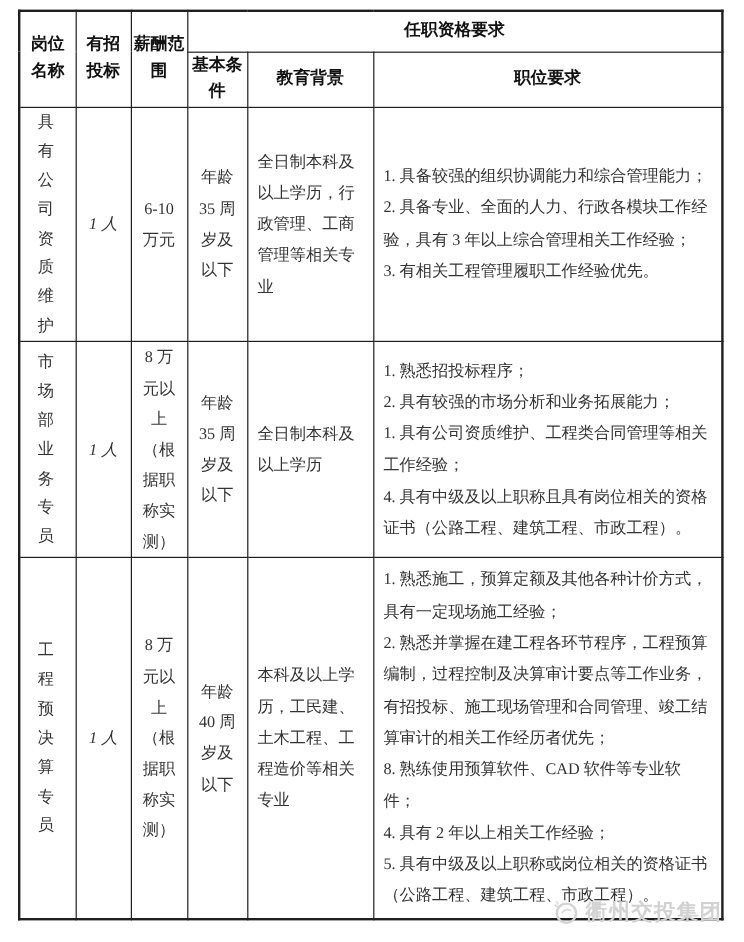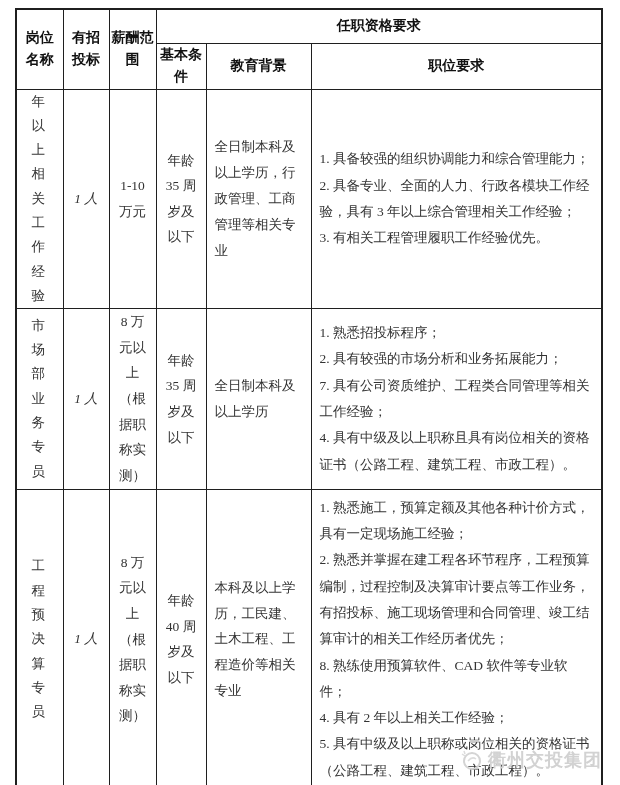--- a/index.html
+++ b/index.html
@@ -61,41 +61,41 @@
       <th colspan="3">任职资格要求</th>
     </tr>
     <tr class="h-sub">
       <th>基本条件</th>
       <th>教育背景</th>
       <th>职位要求</th>
     </tr>
   </thead>
   <tbody>
     <tr class="r1">
-      <td class="c-pos">年以上相关工作经验</td>
+      <td class="c-pos">具有公司资质维护</td>
       <td class="c-count">1 人</td>
-      <td class="c-salary">1-10 万元</td>
+      <td class="c-salary">6-10 万元</td>
       <td class="c-basic">年龄 35 周岁及以下</td>
       <td class="c-edu">全日制本科及以上学历，行政管理、工商管理等相关专业</td>
       <td class="c-req">
         <div class="req-item">1. 具备较强的组织协调能力和综合管理能力；</div>
         <div class="req-item">2. 具备专业、全面的人力、行政各模块工作经验，具有 3 年以上综合管理相关工作经验；</div>
         <div class="req-item">3. 有相关工程管理履职工作经验优先。</div>
       </td>
     </tr>
     <tr class="r2">
       <td class="c-pos">市场部业务专员</td>
       <td class="c-count">1 人</td>
       <td class="c-salary">8 万元以上（根据职称实测）</td>
       <td class="c-basic">年龄 35 周岁及以下</td>
       <td class="c-edu">全日制本科及以上学历</td>
       <td class="c-req">
         <div class="req-item">1. 熟悉招投标程序；</div>
         <div class="req-item">2. 具有较强的市场分析和业务拓展能力；</div>
-        <div class="req-item">7. 具有公司资质维护、工程类合同管理等相关工作经验；</div>
+        <div class="req-item">1. 具有公司资质维护、工程类合同管理等相关工作经验；</div>
         <div class="req-item">4. 具有中级及以上职称且具有岗位相关的资格证书（公路工程、建筑工程、市政工程）。</div>
       </td>
     </tr>
     <tr class="r3">
       <td class="c-pos">工程预决算专员</td>
       <td class="c-count">1 人</td>
       <td class="c-salary">8 万元以上（根据职称实测）</td>
       <td class="c-basic">年龄 40 周岁及以下</td>
       <td class="c-edu">本科及以上学历，工民建、土木工程、工程造价等相关专业</td>
       <td class="c-req">

